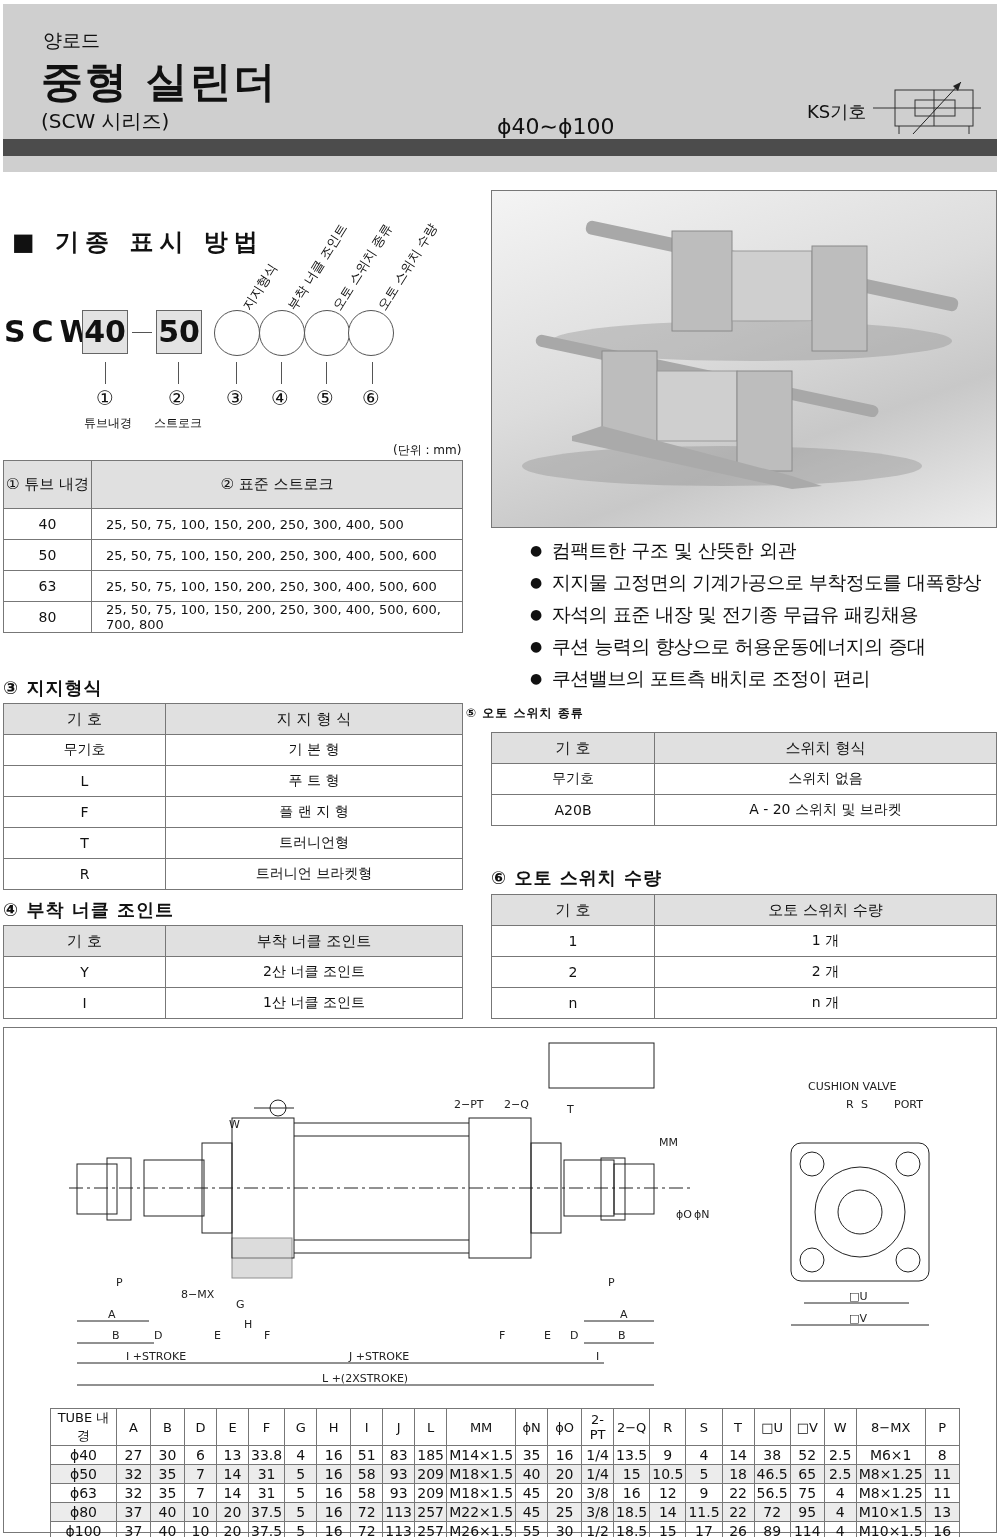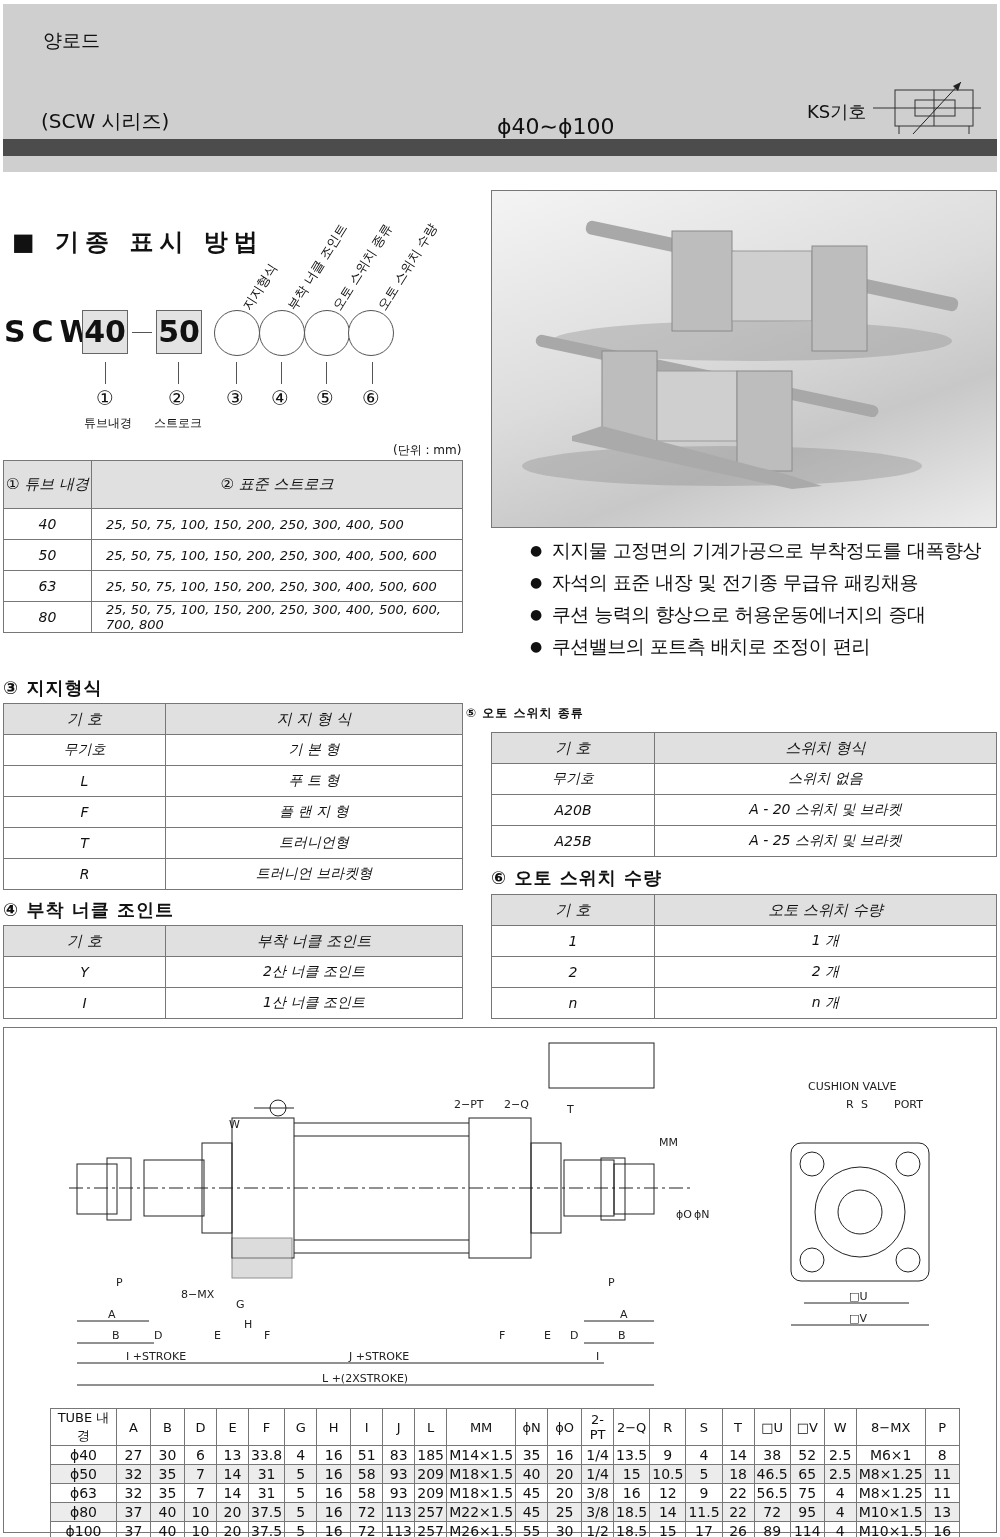--- a/index.html
+++ b/index.html
@@ -18,41 +18,42 @@
   .scw { position: absolute; left: 0; top: 4px; font-size: 30px; font-weight: bold; letter-spacing: 6px; }
   .code-box { position: absolute; top: 0; width: 46px; height: 44px; background: #e3e3e3; border: 1px solid #666; font-size: 30px; font-weight: bold; text-align: center; line-height: 42px; }
   .dash { position: absolute; top: 22px; width: 20px; height: 1px; background: #555; }
   .circle { position: absolute; top: 0; width: 46px; height: 46px; border: 1px solid #555; border-radius: 50%; background: #fff; }
   .diag { position: absolute; font-size: 13px; transform-origin: left bottom; transform: rotate(-58deg); white-space: nowrap; }
   .tick { position: absolute; width: 1px; height: 22px; background: #555; top: 362px; }
   .num { position: absolute; top: 386px; font-size: 20px; }
   .numlbl { position: absolute; top: 415px; font-size: 12px; }
   .unit { position: absolute; left: 393px; top: 442px; font-size: 12px; }
 
-  table.spec { position: absolute; border-collapse: collapse; font-size: 14px; font-style: italic; }
+  table.spec { position: absolute; border-collapse: collapse; font-size: 14px; }
   table.spec td, table.spec th { border: 1px solid #777; text-align: center; font-weight: normal; }
   table.spec th { background: #e0e0e0; font-size: 15px; }
   table.stroke td.vals { text-align: left; padding-left: 14px; font-size: 13px; }
 
   .photo { position: absolute; left: 491px; top: 190px; width: 506px; height: 338px; border: 1px solid #777; background: linear-gradient(160deg,#f4f4f4 0%,#dcdcdc 45%,#c8c8c8 70%,#ececec 100%); overflow: hidden; }
   .bullets { position: absolute; left: 530px; top: 538px; list-style: none; font-size: 19px; letter-spacing: -0.5px; }
   .bullets li { height: 32px; }
   .bullets li::before { content: "●"; font-size: 14px; margin-right: 10px; vertical-align: 2px; }
 
   .drawing { position: absolute; left: 3px; top: 1027px; width: 994px; height: 506px; border: 1px solid #777; }
   table.dim { position: absolute; left: 50px; top: 1408px; border-collapse: collapse; font-size: 14px; }
   table.dim td { border: 1px solid #777; text-align: center; height: 19px; padding: 0 2px; }
   table.dim tr.alt td { background: #ececec; }
   table.dim tr.hdr td { font-size: 13px; }
 </style>
 </head>
 <body>
 
 <div class="header">
   <div class="sub">양로드</div>
+  <div class="title">중형 실린더</div>
   <div class="series">(SCW 시리즈)</div>
   <div class="range">ϕ40∼ϕ100</div>
   <div class="ks">KS기호</div>
   <svg class="ks-symbol" width="110" height="56" viewBox="0 0 110 56">
     <line x1="0" y1="28" x2="108" y2="28" stroke="#333" stroke-width="1"></line>
     <rect x="22" y="10" width="78" height="36" fill="none" stroke="#333"></rect>
     <line x1="61" y1="10" x2="61" y2="46" stroke="#333"></line>
     <rect x="42" y="20" width="40" height="16" fill="none" stroke="#333"></rect>
     <line x1="26" y1="46" x2="26" y2="54" stroke="#333"></line>
     <line x1="96" y1="46" x2="96" y2="54" stroke="#333"></line>
@@ -180,44 +181,41 @@
     <rect x="320" y="55" width="55" height="105" fill="#bdbdbd" stroke="#8a8a8a"></rect>
     <rect x="40" y="180" width="350" height="12" rx="6" fill="#a8a8a8" transform="rotate(12 220 186)"></rect>
     <rect x="110" y="160" width="55" height="95" fill="#bdbdbd" stroke="#8a8a8a"></rect>
     <rect x="165" y="180" width="80" height="70" fill="#cfcfcf" stroke="#999"></rect>
     <rect x="245" y="180" width="55" height="100" fill="#bdbdbd" stroke="#8a8a8a"></rect>
     <polygon points="80,245 110,235 300,285 330,295 300,298 80,250" fill="#aaa"></polygon>
   </svg>
 </div>
 
 <ul class="bullets">
+  <li>컴팩트한 구조 및 산뜻한 외관</li>
   <li>지지물 고정면의 기계가공으로 부착정도를 대폭향상</li>
   <li>자석의 표준 내장 및 전기종 무급유 패킹채용</li>
   <li>쿠션 능력의 향상으로 허용운동에너지의 증대</li>
   <li>쿠션밸브의 포트측 배치로 조정이 편리</li>
 </ul>
 
 <div class="sec-title" style="left:466px;top:705px;font-size:12px;letter-spacing:1px;">⑤ 오토 스위치 종류</div>
 <table class="spec" style="left:491px;top:732px;width:506px;">
   <tbody>
       <tr style="height:31px;">
         <th style="width:163px;">기 호</th>
         <th>스위치 형식</th>
       </tr>
   <tr style="height:31px;">
         <td>무기호</td>
         <td>스위치 없음</td>
       </tr>
   <tr style="height:31px;">
         <td>A20B</td>
         <td>A - 20 스위치 및 브라켓</td>
-      </tr>
-  <tr style="height:31px;">
-        <td>A25B</td>
-        <td>A - 25 스위치 및 브라켓</td>
       </tr>
 </tbody>
   </table>
 
 <div class="sec-title" style="left:491px;top:866px;font-size:18px;letter-spacing:1px;">⑥ 오토 스위치 수량</div>
 <table class="spec" style="left:491px;top:894px;width:506px;">
   <tbody>
       <tr style="height:31px;">
         <th style="width:163px;">기 호</th>
         <th>오토 스위치 수량</th>

